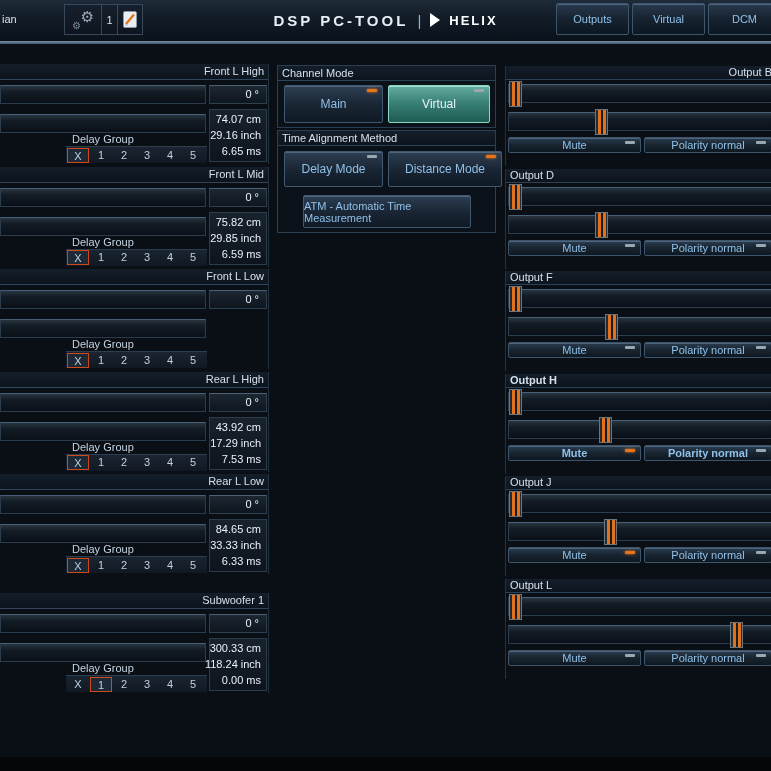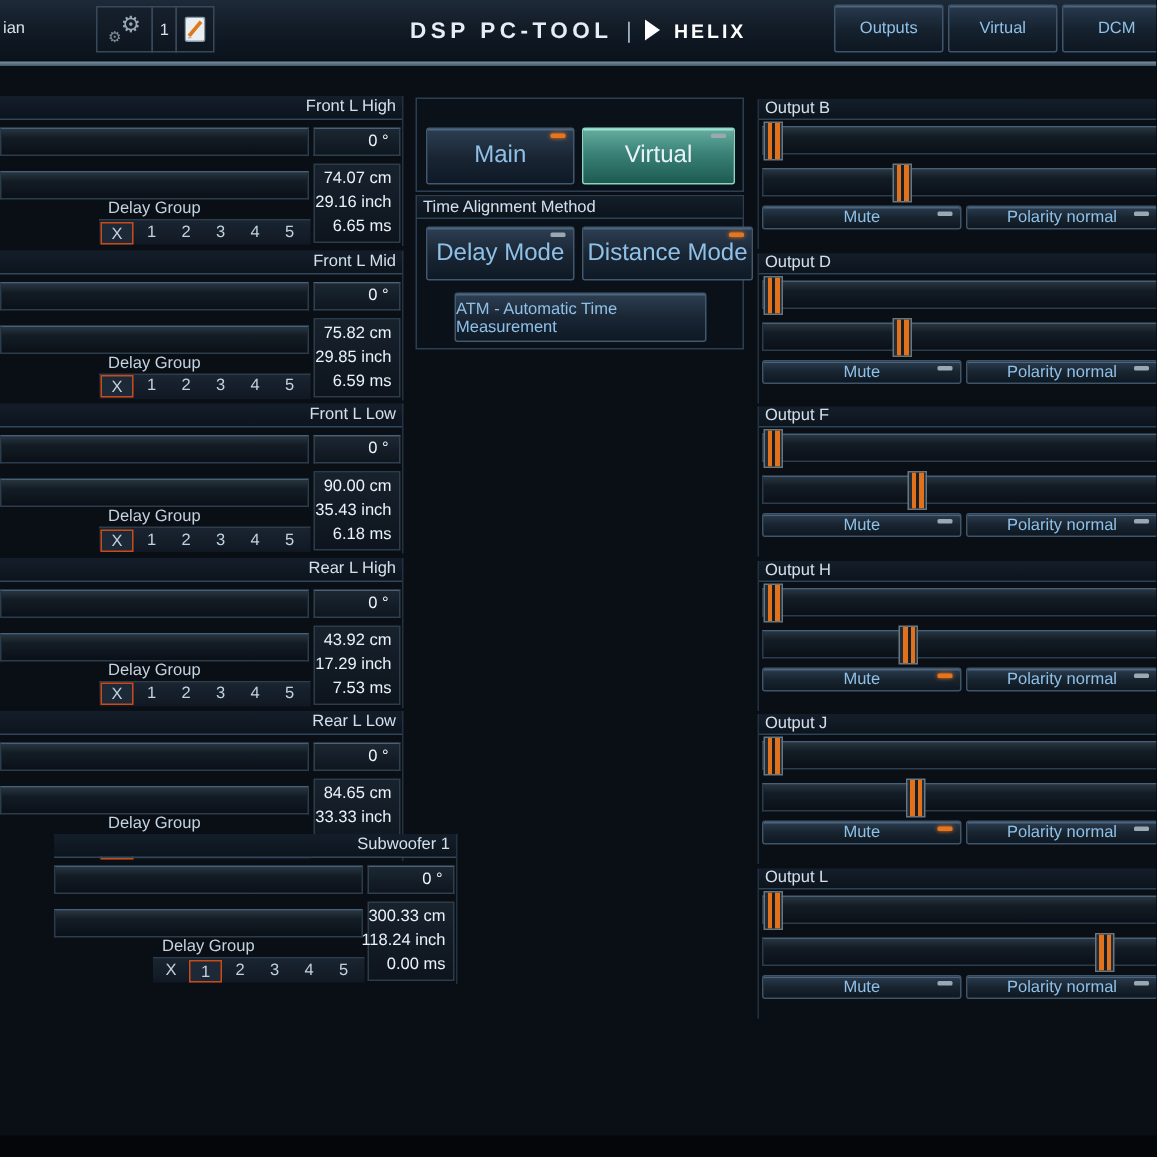--- a/index.html
+++ b/index.html
@@ -61,21 +61,21 @@
           line-height:15px;box-sizing:border-box;}
   .dg-btn.sel{border:1px solid #cb4a17;background:#1d2936;}
 
   
   .panel{position:absolute;left:277px;width:219px;border:1px solid #2c3f52;background:#0b1119;box-sizing:border-box;}
   #panel-cm{top:65px;height:63px;}
   #panel-ta{top:130px;height:103px;}
   .panel-h{position:absolute;top:0;left:0;right:0;height:15px;box-sizing:border-box;
            border-bottom:1px solid #2c4257;font-size:11px;color:#d3e0ec;padding-left:4px;line-height:14px;
            background:linear-gradient(180deg,#141e2a,#0c141d);}
-  .big-btn{position:absolute;box-sizing:border-box;border-radius:2px;font-size:16px;color:#8fc0e8;
+  .big-btn{position:absolute;box-sizing:border-box;border-radius:2px;font-size:12px;color:#8fc0e8;
            background:linear-gradient(180deg,#2d3f53 0%,#1a2634 50%,#0f1926 100%);
            border:1px solid #41586f;box-shadow:inset 0 1px 0 #4e6680;
            display:flex;align-items:center;justify-content:center;}
   .big-btn.teal{background:linear-gradient(180deg,#66ad9f 0%,#3a8277 45%,#1d5a52 100%);
                 border-color:#8ad6c6;color:#e8f3f8;box-shadow:inset 0 1px 0 #9fe2d3;}
   .b-main{left:6px;top:19px;width:99px;height:38px;}
   .b-virtual{left:110px;top:19px;width:102px;height:38px;}
   .b-delay{left:6px;top:20px;width:99px;height:36px;}
   .b-distance{left:110px;top:20px;width:114px;height:36px;}
   .b-atm{left:25px;top:64px;width:168px;height:33px;font-size:11px;}
@@ -174,25 +174,20 @@
           <div class="dg-btn">3</div>
           <div class="dg-btn">4</div>
           <div class="dg-btn">5</div>
         </div>
   </div>
       <div class="strip" style="top: 269px;">
     <div class="strip-title">Front L Low</div>
     <div class="track ch-track1"></div>
     <div class="spin">0 °</div>
     <div class="track ch-track2"></div>
-    <div class="valbox">
-      <span class="v v-cm">90.00 cm</span>
-      <span class="v v-inch">35.43 inch</span>
-      <span class="v v-ms">6.18 ms</span>
-    </div>
     <div class="dg-label">Delay Group</div>
     <div class="dg-bar">
           <div class="dg-btn sel">X</div>
           <div class="dg-btn">1</div>
           <div class="dg-btn">2</div>
           <div class="dg-btn">3</div>
           <div class="dg-btn">4</div>
           <div class="dg-btn">5</div>
         </div>
   </div>
@@ -229,21 +224,21 @@
     <div class="dg-label">Delay Group</div>
     <div class="dg-bar">
           <div class="dg-btn sel">X</div>
           <div class="dg-btn">1</div>
           <div class="dg-btn">2</div>
           <div class="dg-btn">3</div>
           <div class="dg-btn">4</div>
           <div class="dg-btn">5</div>
         </div>
   </div>
-      <div class="strip" style="top: 556px; margin-left: 36px;">
+      <div class="strip" style="top: 593px;">
     <div class="strip-title">Subwoofer 1</div>
     <div class="track ch-track1"></div>
     <div class="spin">0 °</div>
     <div class="track ch-track2"></div>
     <div class="valbox">
       <span class="v v-cm">300.33 cm</span>
       <span class="v v-inch">118.24 inch</span>
       <span class="v v-ms">0.00 ms</span>
     </div>
     <div class="dg-label">Delay Group</div>
@@ -252,20 +247,21 @@
           <div class="dg-btn sel">1</div>
           <div class="dg-btn">2</div>
           <div class="dg-btn">3</div>
           <div class="dg-btn">4</div>
           <div class="dg-btn">5</div>
         </div>
   </div>
     </div>
 
   <div class="panel" id="panel-cm">
+    <div class="panel-h">Channel Mode</div>
     <div class="big-btn b-main">
       <span>Main</span>
       <span class="led orange"></span>
     </div>
     <div class="big-btn teal b-virtual">
       <span>Virtual</span>
       <span class="led gray"></span>
     </div>
   </div>
 
@@ -276,21 +272,21 @@
       <span class="led gray"></span>
     </div>
     <div class="big-btn b-distance">
       <span>Distance Mode</span>
       <span class="led orange"></span>
     </div>
     <div class="big-btn b-atm">ATM - Automatic Time Measurement</div>
   </div>
 
   <div id="output-panels">
-      <div class="out" style="top: 66px;">
+      <div class="out" style="top: 66px; text-align: right;">
     <div class="out-title">Output B</div>
     <div class="track o-track1">
       <div class="handle" style="left: 0px;"></div>
     </div>
     <div class="track o-track2">
       <div class="handle" style="left: 86px;"></div>
     </div>
     <div class="obtn o-mute">
       <span>Mute</span>
       <span class="led gray"></span>
@@ -327,21 +323,21 @@
     </div>
     <div class="obtn o-mute">
       <span>Mute</span>
       <span class="led gray"></span>
     </div>
     <div class="obtn o-pol">
       <span>Polarity normal</span>
       <span class="led gray"></span>
     </div>
   </div>
-      <div class="out" style="top: 373.5px;">
+      <div class="out" style="top: 373.5px; font-weight: bold;">
     <div class="out-title">Output H</div>
     <div class="track o-track1">
       <div class="handle" style="left: 0px;"></div>
     </div>
     <div class="track o-track2">
       <div class="handle" style="left: 90px;"></div>
     </div>
     <div class="obtn o-mute">
       <span>Mute</span>
       <span class="led orange"></span>

